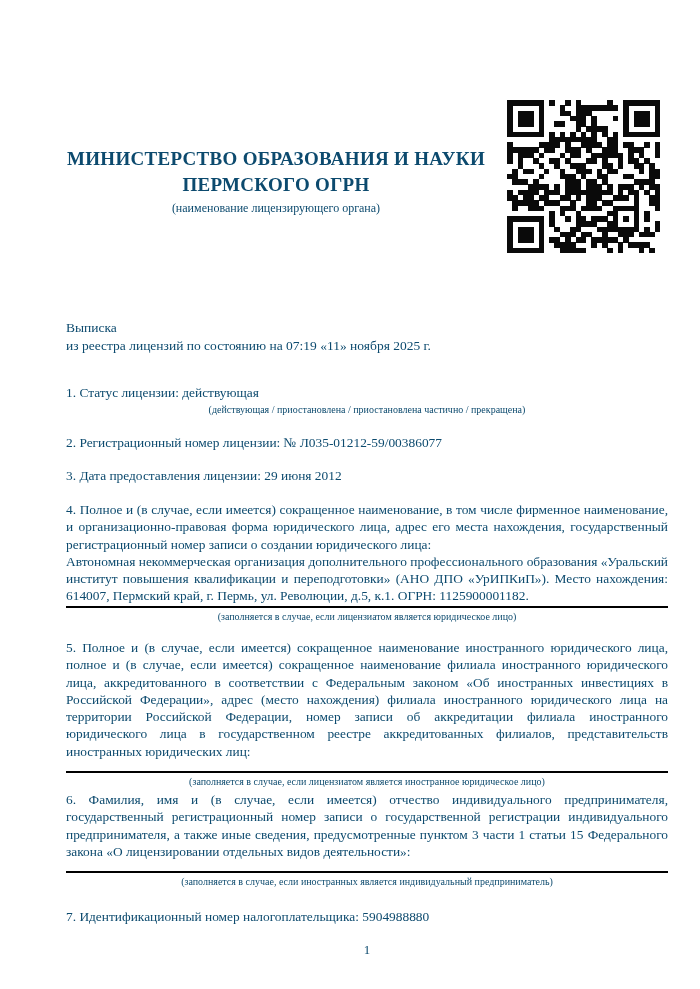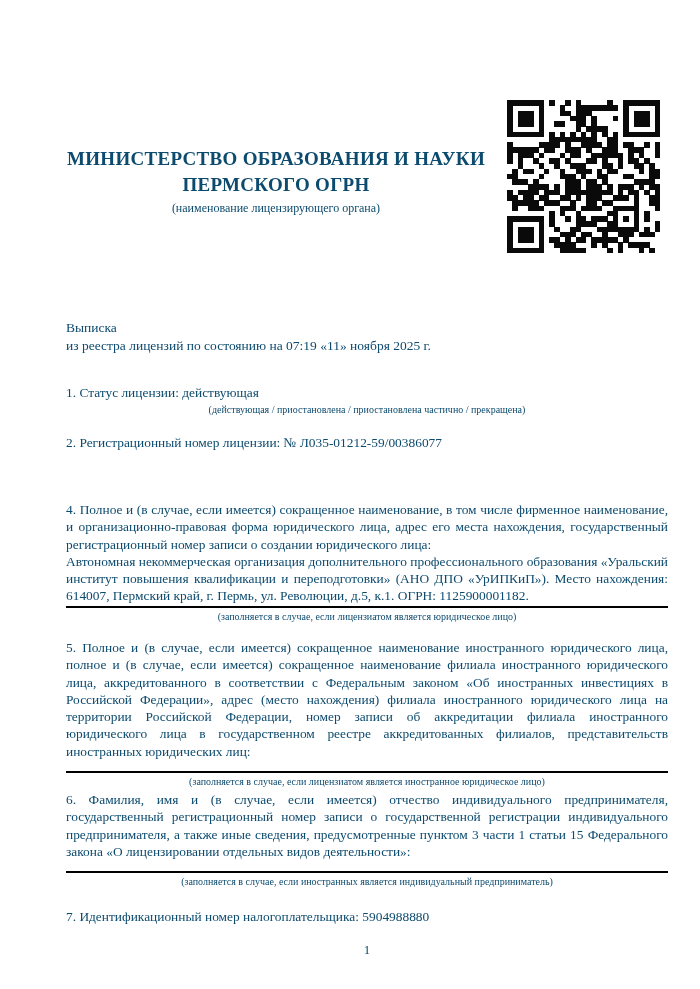--- a/index.html
+++ b/index.html
@@ -498,20 +498,23 @@
 
   <div class="item" style="top:368px">
     <div>1. Статус лицензии: действующая</div>
     <div class="note">(действующая / приостановлена / приостановлена частично / прекращена)</div>
   </div>
 
   <div class="item" style="top:418px">
     <div>2. Регистрационный номер лицензии: № Л035-01212-59/00386077</div>
   </div>
 
+  <div class="item" style="top:451px">
+    <div>3. Дата предоставления лицензии: 29 июня 2012</div>
+  </div>
 
   <div class="item" style="top:485px">
     <div class="para">4. Полное и (в случае, если имеется) сокращенное наименование, в том числе фирменное наименование, и организационно-правовая форма юридического лица, адрес его места нахождения, государственный регистрационный номер записи о создании юридического лица:</div>
     <div class="para">Автономная некоммерческая организация дополнительного профессионального образования «Уральский институт повышения квалификации и переподготовки» (АНО ДПО «УрИПКиП»). Место нахождения: 614007, Пермский край, г. Пермь, ул. Революции, д.5, к.1. ОГРН: 1125900001182.</div>
     <div class="rule"></div>
     <div class="note">(заполняется в случае, если лицензиатом является юридическое лицо)</div>
   </div>
 
   <div class="item" style="top:623px">
     <div class="para">5. Полное и (в случае, если имеется) сокращенное наименование иностранного юридического лица, полное и (в случае, если имеется) сокращенное наименование филиала иностранного юридического лица, аккредитованного в соответствии с Федеральным законом «Об иностранных инвестициях в Российской Федерации», адрес (место нахождения) филиала иностранного юридического лица на территории Российской Федерации, номер записи об аккредитации филиала иностранного юридического лица в государственном реестре аккредитованных филиалов, представительств иностранных юридических лиц:</div>

